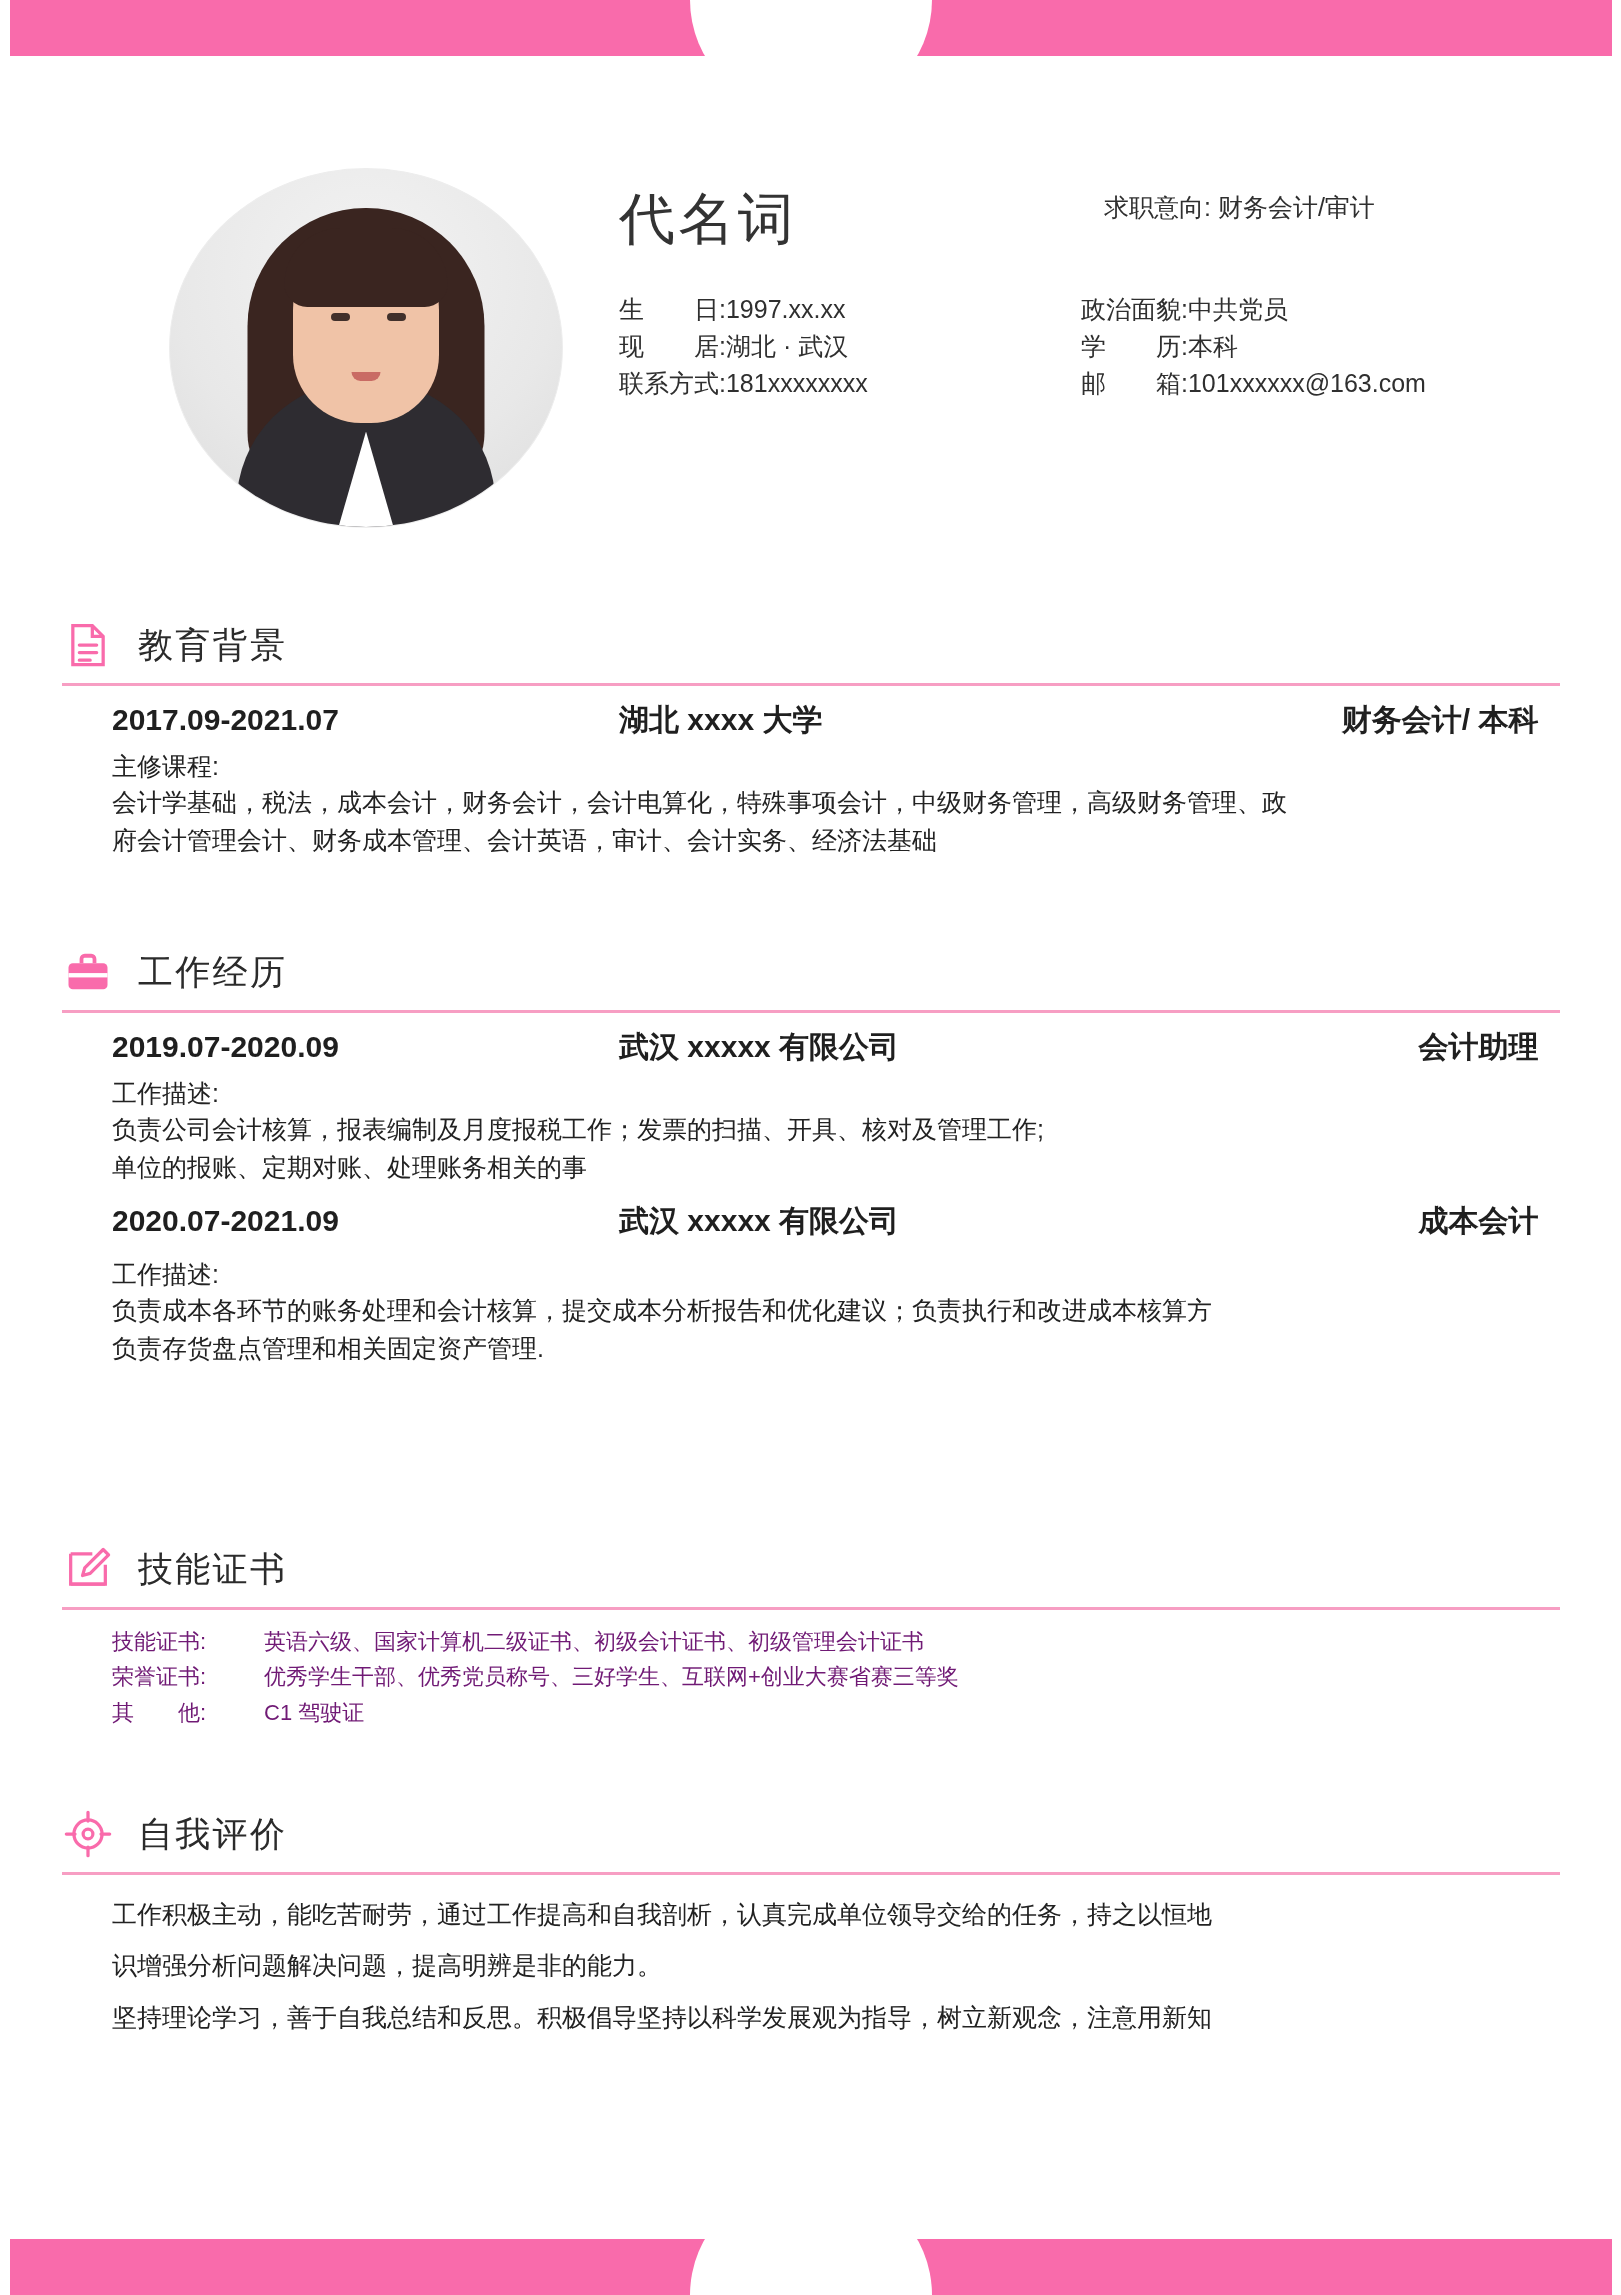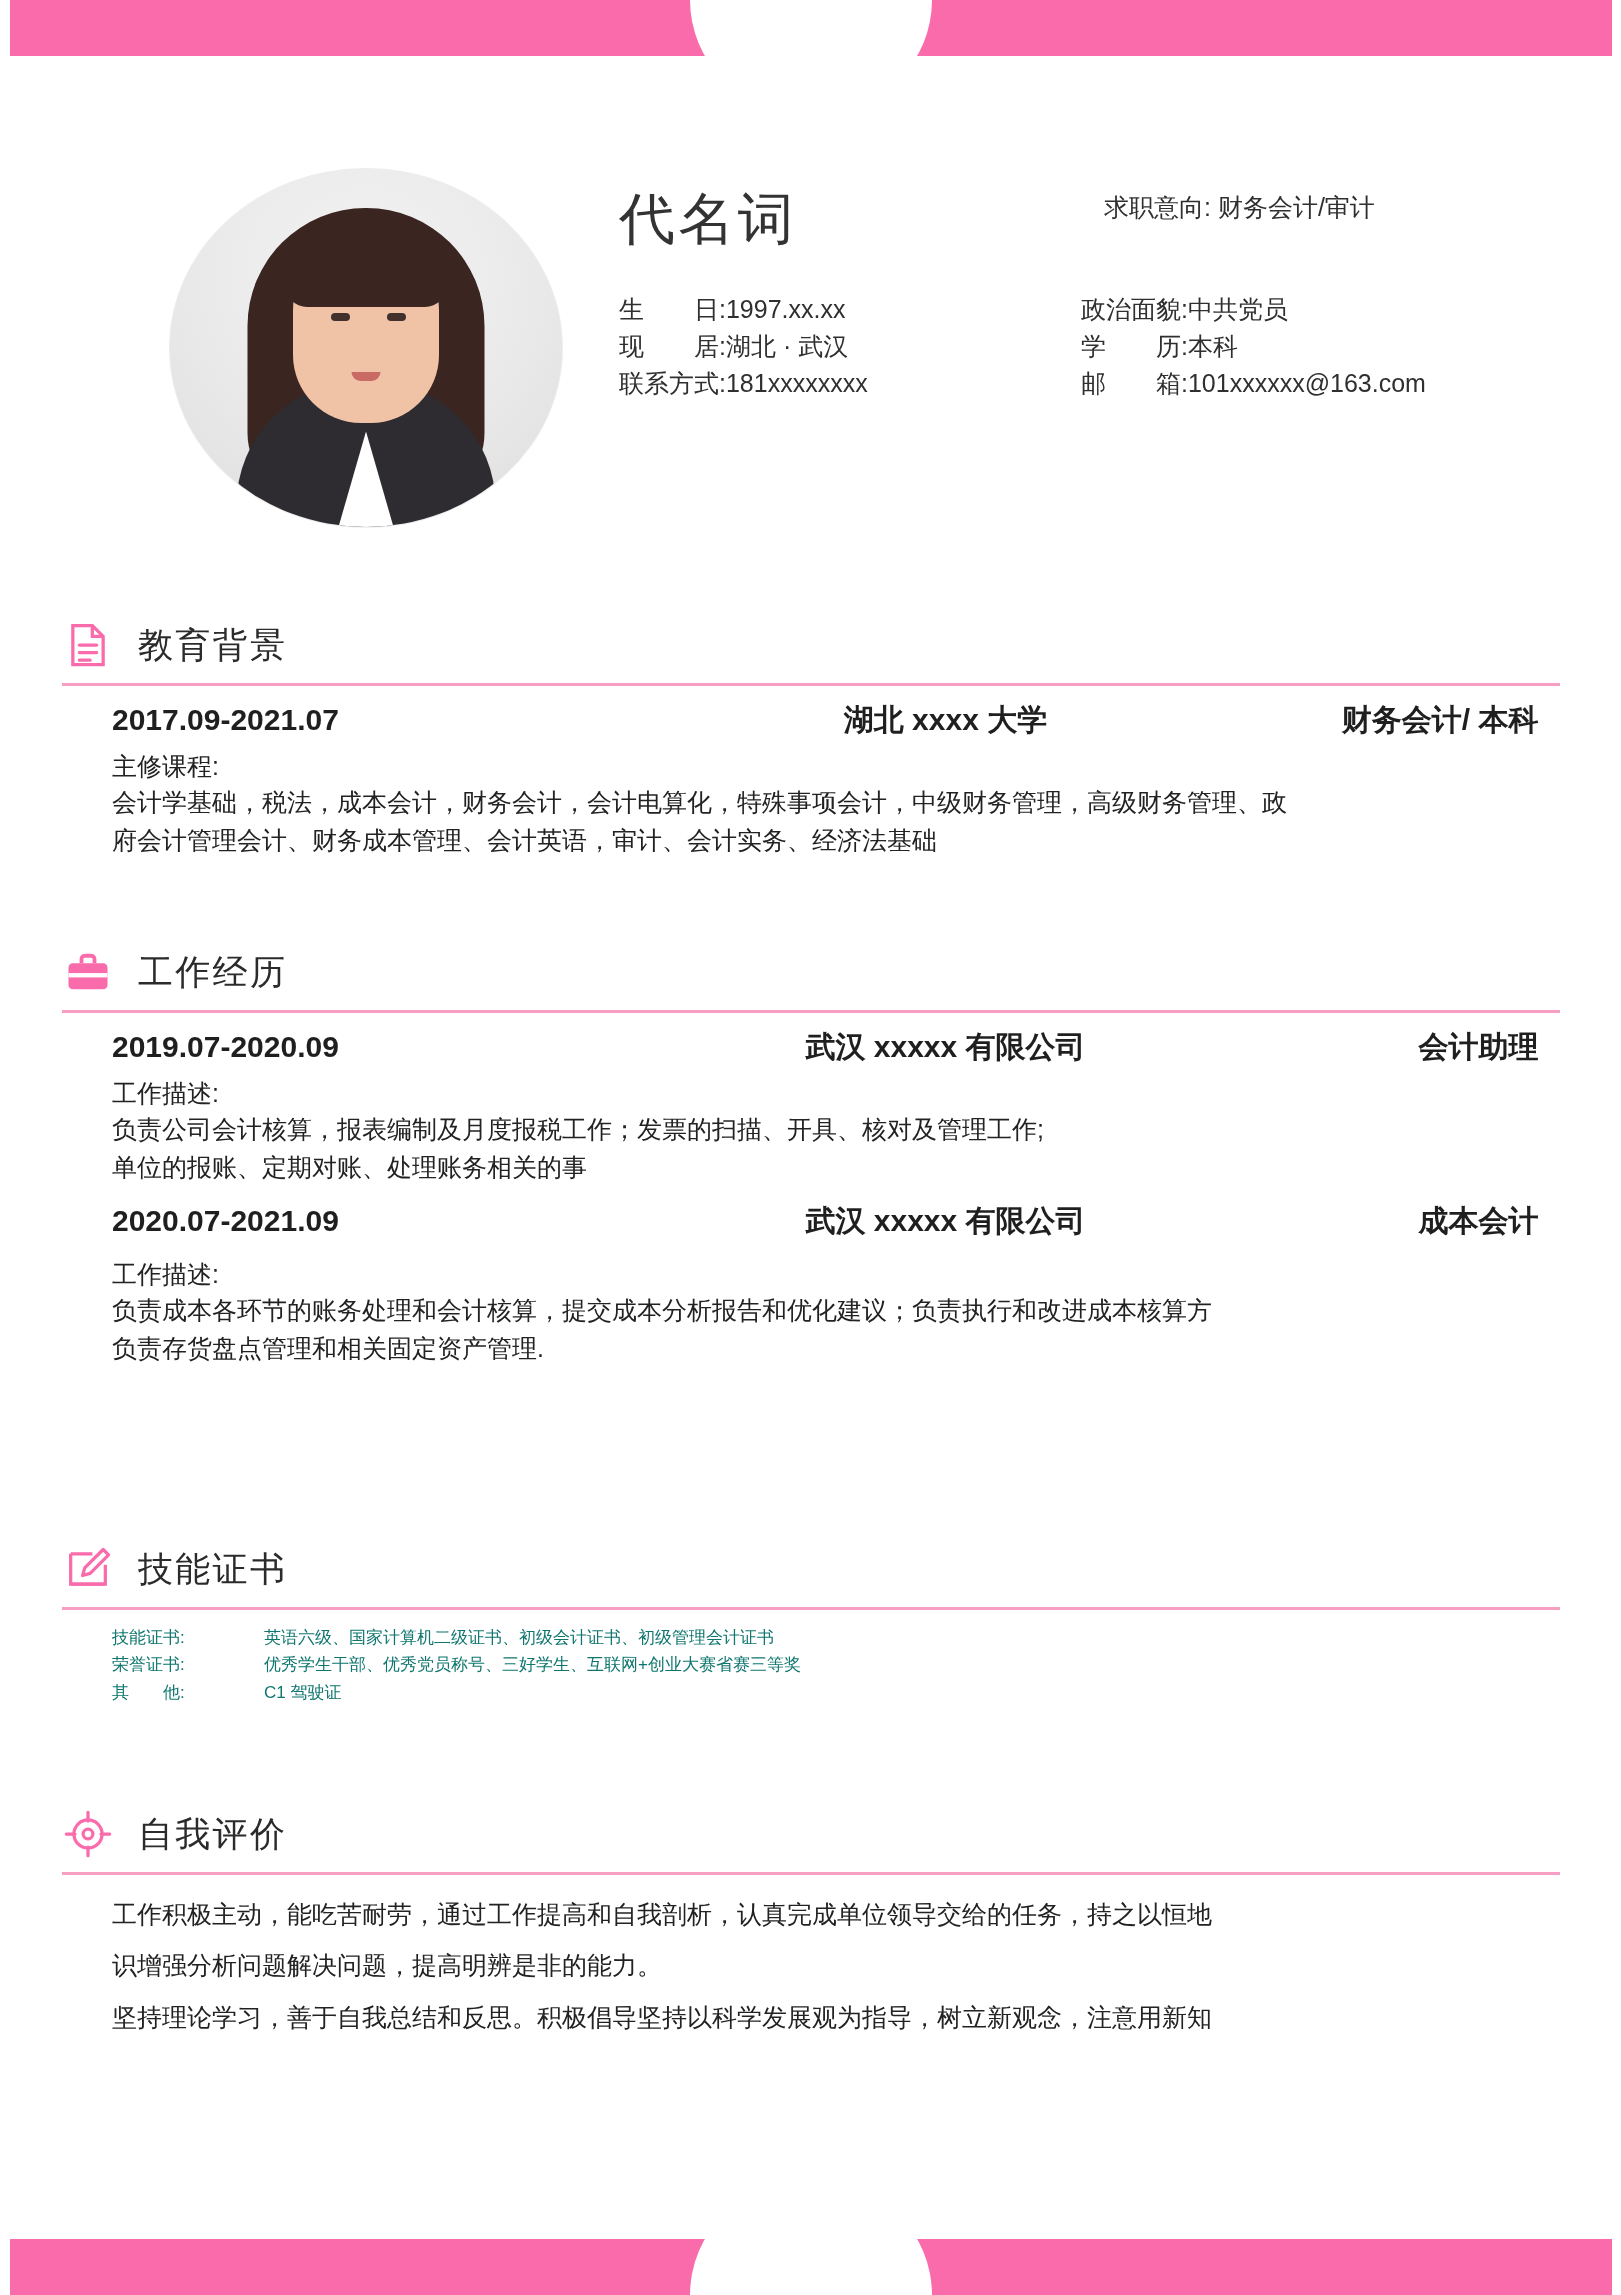--- a/index.html
+++ b/index.html
@@ -215,37 +215,37 @@
     padding: 14.6px 16px 0 50px;
   }
   .row3 {
     display: flex;
     align-items: baseline;
     font-size: 30px;
     color: #1f1f1f;
     font-weight: bold;
   }
   .row3 .c1 { width: 507px; }
-  .row3 .c2 { width: 653px; text-align: center; }
+  .row3 .c2 { width: 653px; }
   .row3 .c3 { flex: 1; text-align: right; padding-right: 5.6px; }
   .sub-label {
     font-size: 25px;
     color: #222;
     margin-top: 9px;
   }
   .para {
     font-size: 25px;
     color: #222;
     line-height: 1.52;
   }
 
   .cert-line {
     display: flex;
-    font-size: 17px;
-    color: #0f766e;
+    font-size: 22px;
+    color: #701a75;
     line-height: 1.6;
   }
   .cert-label { width: 152px; flex: none; }
   .cert-val { }
 
   .eval-line {
     font-size: 25px;
     color: #222;
     line-height: 2.05;
   }

